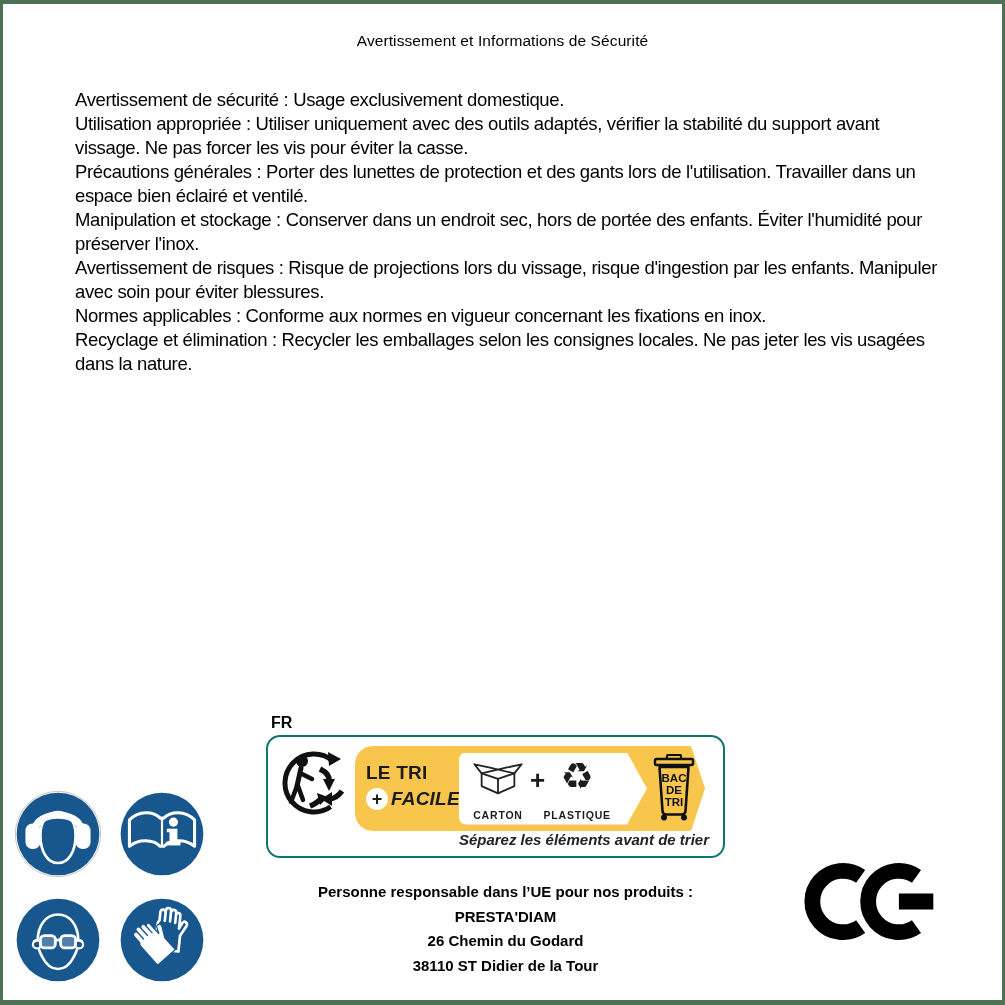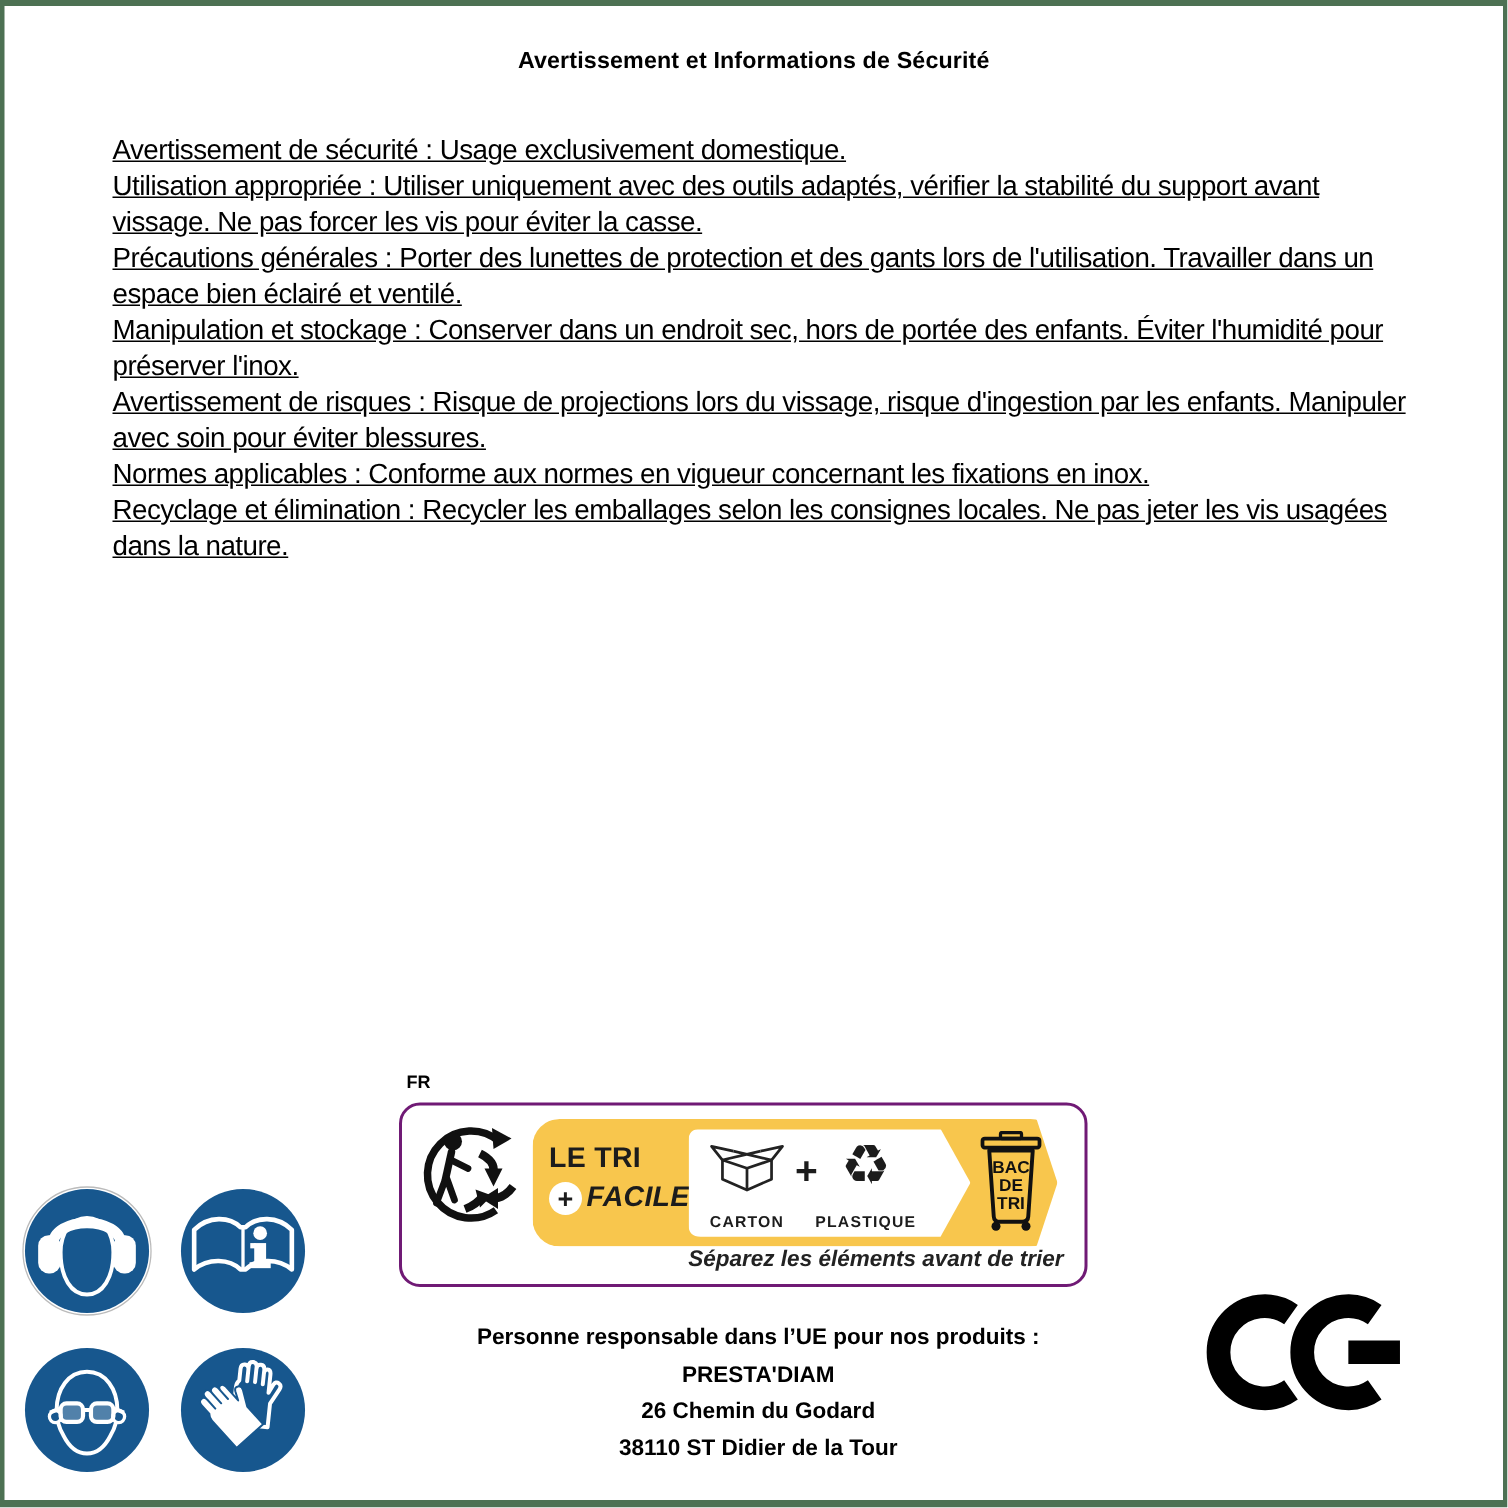--- a/index.html
+++ b/index.html
@@ -4,38 +4,38 @@
 <style>
   html,body{margin:0;padding:0;background:#fff;}
   .page{
     position:relative;width:1005px;height:1005px;box-sizing:border-box;
     background:#fff;border-style:solid;border-color:#4d7153;
     border-width:4px 3px 5px 3px;overflow:hidden;
     font-family:"Liberation Sans",sans-serif;color:#000;
   }
   .doc-title{
     position:absolute;top:28px;left:0;width:100%;text-align:center;
-    font-size:15.5px;font-weight:bold;letter-spacing:.1px;
+    font-size:15.5px;font-weight:normal;letter-spacing:.1px;
   }
   .body-text{
     position:absolute;top:84px;left:72px;width:868px;
     font-size:18.5px;line-height:24px;letter-spacing:-.35px;
   }
-  .body-text p{margin:0;text-decoration:underline;}
+  .body-text p{margin:0;}
   
   .safety-icons{
     position:absolute;left:11px;top:786px;width:195px;
     display:grid;grid-template-columns:88px 88px;gap:18px 16px;
   }
   .safety-icons svg{display:block;}
   
-  .fr-tag{position:absolute;left:268px;top:710px;font-size:12px;font-weight:bold;text-align:right;}
+  .fr-tag{position:absolute;left:268px;top:710px;font-size:16px;font-weight:bold;text-align:right;}
   .infotri{
     position:absolute;left:263px;top:731px;width:459px;height:123px;
-    background:#fff;border:2px solid #701a75;border-radius:14px;box-sizing:border-box;
+    background:#fff;border:2px solid #0f766e;border-radius:14px;box-sizing:border-box;
   }
   .triman{position:absolute;left:8px;top:4px;}
   .yellow-band{
     position:absolute;left:87px;top:9px;width:350px;height:85px;background:#F8C64D;
     border-radius:18px;
     clip-path:path("M18 0 H336 L350 42.5 L336 85 H18 Q0 85 0 67 V18 Q0 0 18 0 Z");
   }
   .letri{position:absolute;left:11px;top:16px;width:96px;color:#1c1c1c;}
   .letri-line1{font-size:19px;font-weight:800;letter-spacing:.2px;}
   .letri-line2{display:flex;align-items:center;gap:3px;margin-top:4px;}

